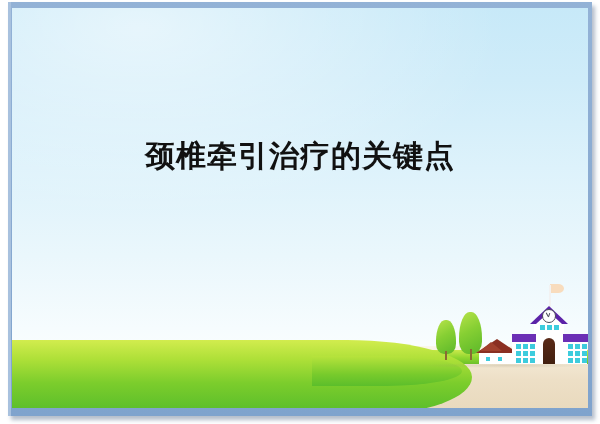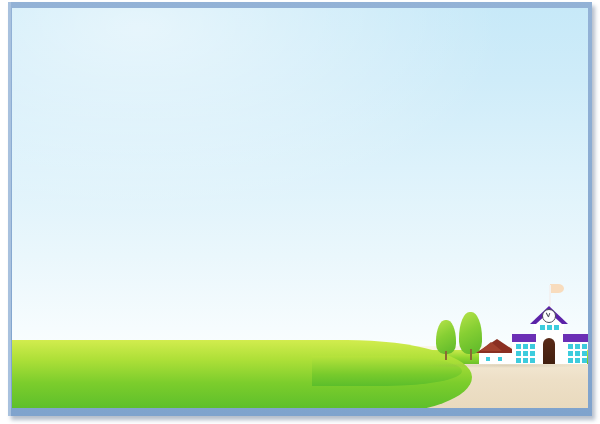--- a/index.html
+++ b/index.html
@@ -324,20 +324,21 @@
 
 <div id="slide-root">
 
   <div class="frame-outer"></div>
   <div class="frame-inner-edge"></div>
 
   <div class="canvas">
 
     <div class="sky-sheen"></div>
 
+    <div class="title">颈椎牵引治疗的关键点</div>
 
     <div class="sand"></div>
     <div class="grass-far"></div>
     <div class="grass-hill"></div>
     <div class="grass-hill-tip"></div>
     <div class="scene-shadow"></div>
 
     <div class="tree" id="tree-left">
       <div class="crown"></div>
       <div class="trunk"></div>

